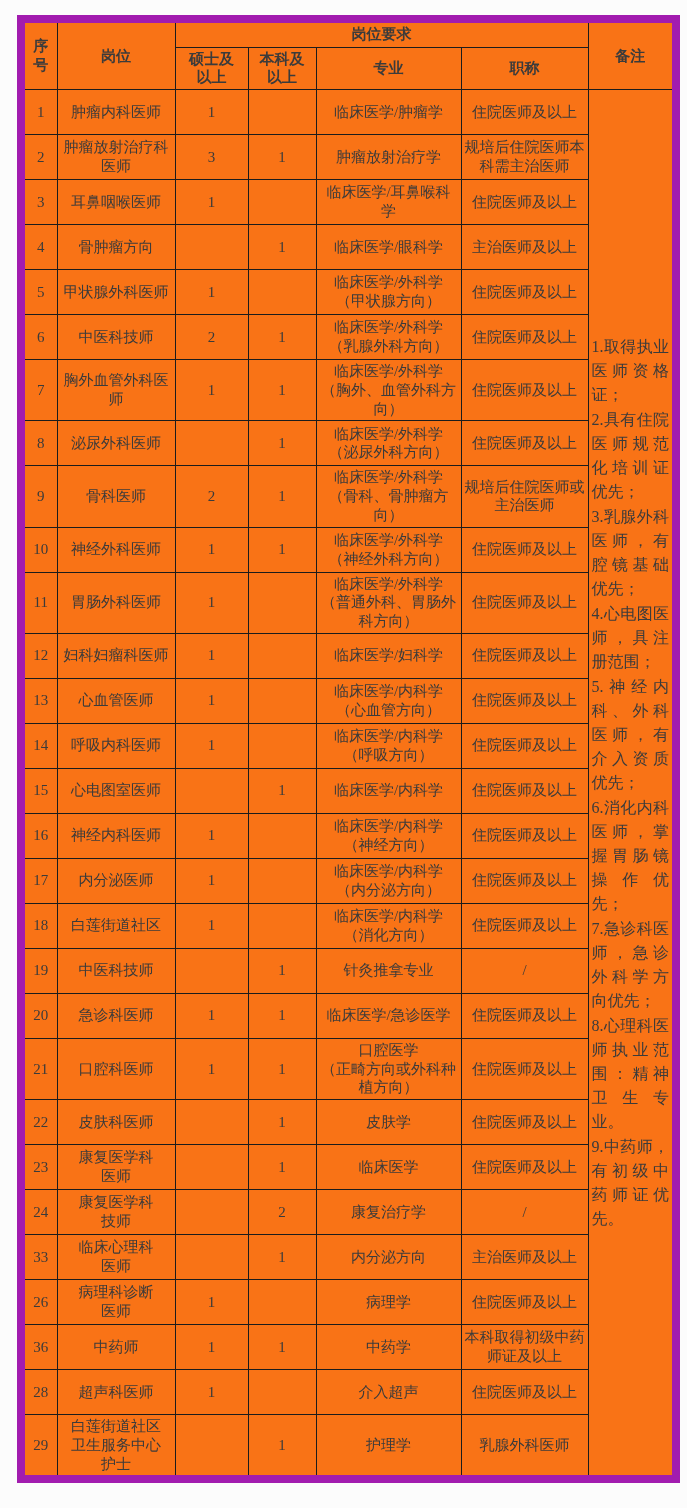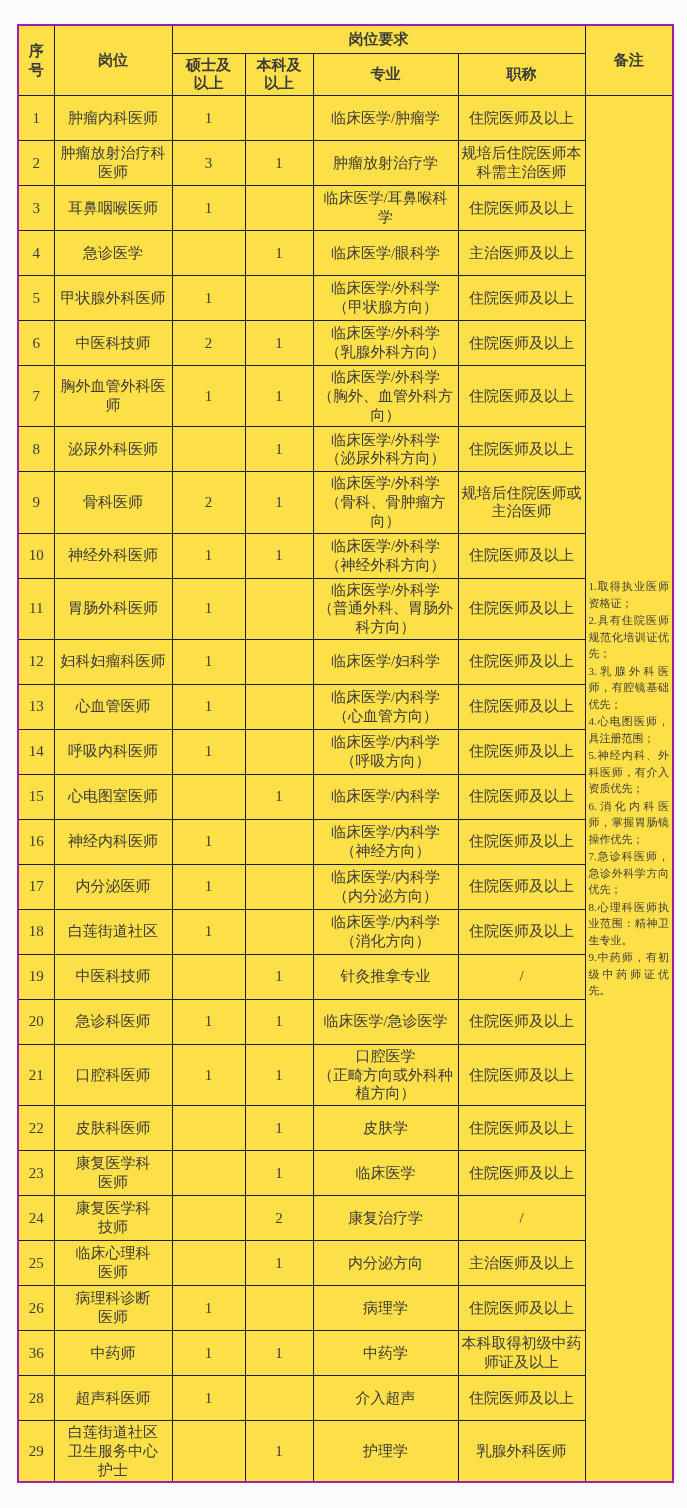--- a/index.html
+++ b/index.html
@@ -11,26 +11,26 @@
   .page {
     position: relative;
     width: 687px;
     height: 1508px;
     background: #fcfcfc;
     overflow: hidden;
   }
   table.recruit {
     position: absolute;
     left: 17px;
-    top: 24px;
+    top: 15px;
     width: 655px;
     border-collapse: collapse;
     table-layout: fixed;
-    background: #fde047;
-    border: 2px solid #a21caf;
+    background: #f97316;
+    border: 8px solid #a21caf;
   }
   table.recruit th, table.recruit td {
     border: 1px solid #1c1c1c;
     font-weight: normal;
     color: #3b3b3b;
     font-size: 15px;
     line-height: 1.25;
     text-align: center;
     vertical-align: middle;
     padding: 2px 3px;
@@ -49,21 +49,21 @@
     vertical-align: middle;
     padding: 4px 7px;
   }
   .remarks p {
     margin: 1px 0;
     text-align: justify;
     text-align-last: left;
     word-break: break-all;
     line-height: 1.5;
     color: #3b3b3b;
-    font-size: 11px;
+    font-size: 16px;
   }
 </style>
 </head>
 <body>
 
 <div class="page">
   <table class="recruit">
     <colgroup>
       <col style="width:36px">
       <col style="width:118px">
@@ -120,21 +120,21 @@
         <tr>
       <td class="c-no">3</td>
       <td class="c-pos">耳鼻咽喉医师</td>
       <td class="c-master">1</td>
       <td class="c-bachelor"></td>
       <td class="c-major">临床医学/耳鼻喉科学</td>
       <td class="c-title">住院医师及以上</td>
     </tr>
         <tr>
       <td class="c-no">4</td>
-      <td class="c-pos">急诊医学</td>
+      <td class="c-pos">骨肿瘤方向</td>
       <td class="c-master"></td>
       <td class="c-bachelor">1</td>
       <td class="c-major">临床医学/眼科学</td>
       <td class="c-title">主治医师及以上</td>
     </tr>
         <tr>
       <td class="c-no">5</td>
       <td class="c-pos">甲状腺外科医师</td>
       <td class="c-master">1</td>
       <td class="c-bachelor"></td>
@@ -302,21 +302,21 @@
         <tr>
       <td class="c-no">24</td>
       <td class="c-pos">康复医学科
 技师</td>
       <td class="c-master"></td>
       <td class="c-bachelor">2</td>
       <td class="c-major">康复治疗学</td>
       <td class="c-title">/</td>
     </tr>
         <tr>
-      <td class="c-no">25</td>
+      <td class="c-no">33</td>
       <td class="c-pos">临床心理科
 医师</td>
       <td class="c-master"></td>
       <td class="c-bachelor">1</td>
       <td class="c-major">内分泌方向</td>
       <td class="c-title">主治医师及以上</td>
     </tr>
         <tr>
       <td class="c-no">26</td>
       <td class="c-pos">病理科诊断

